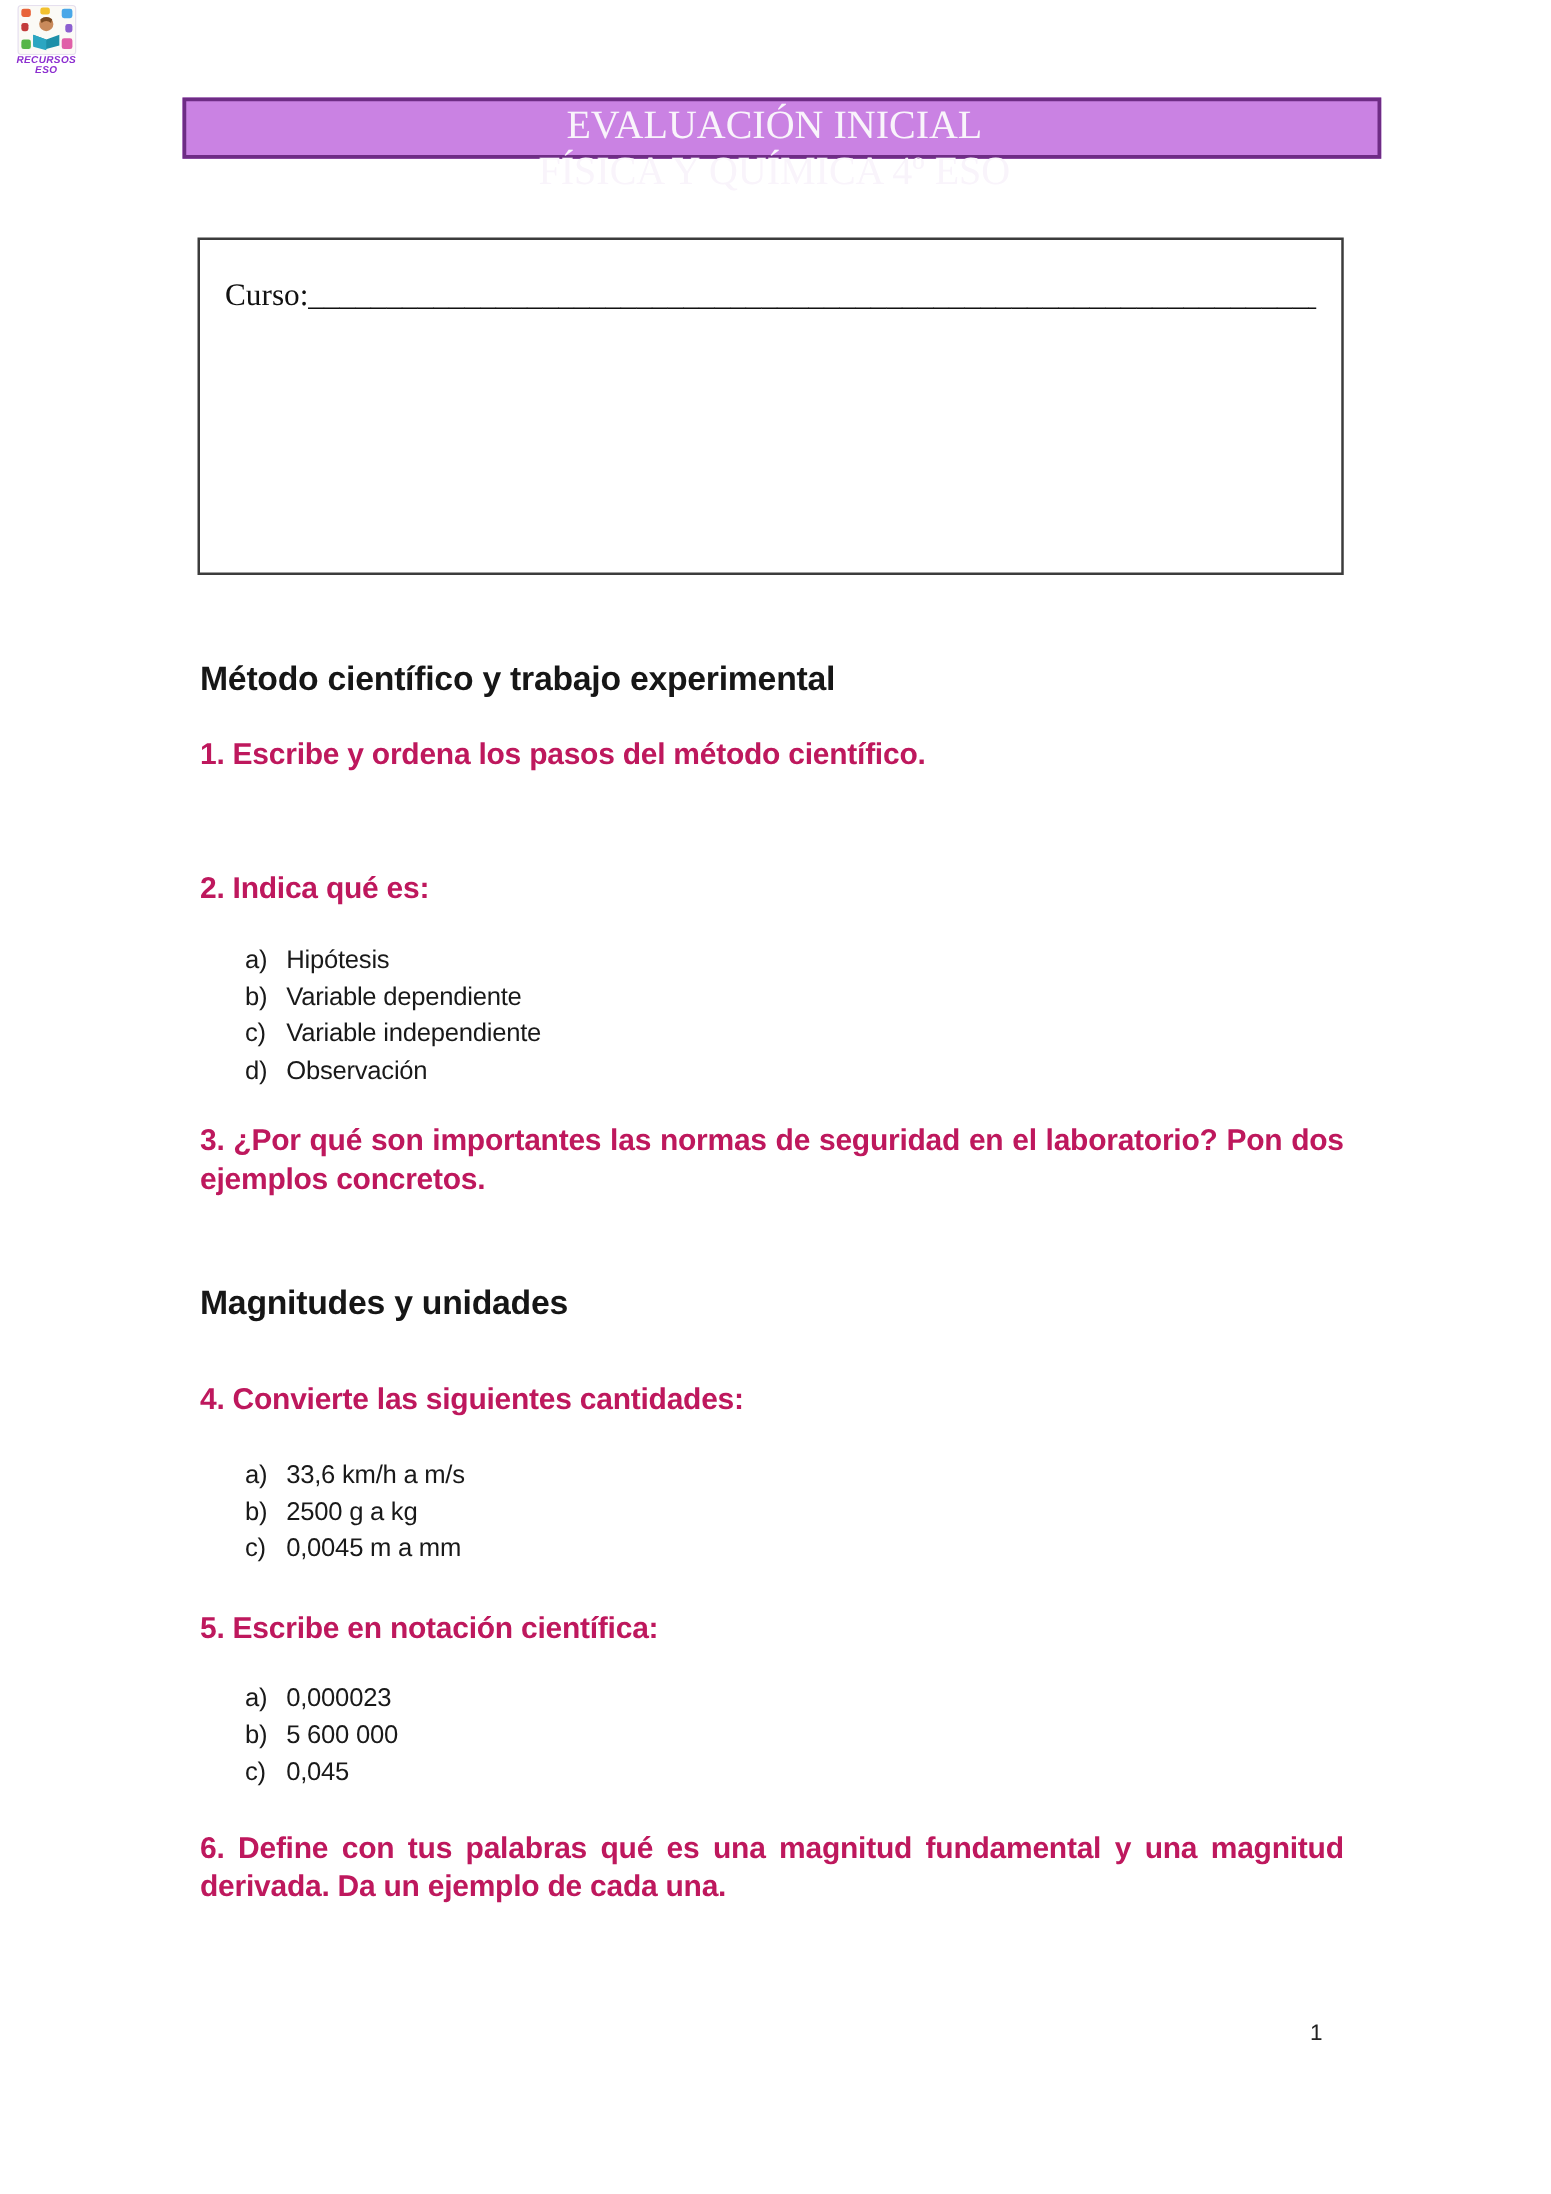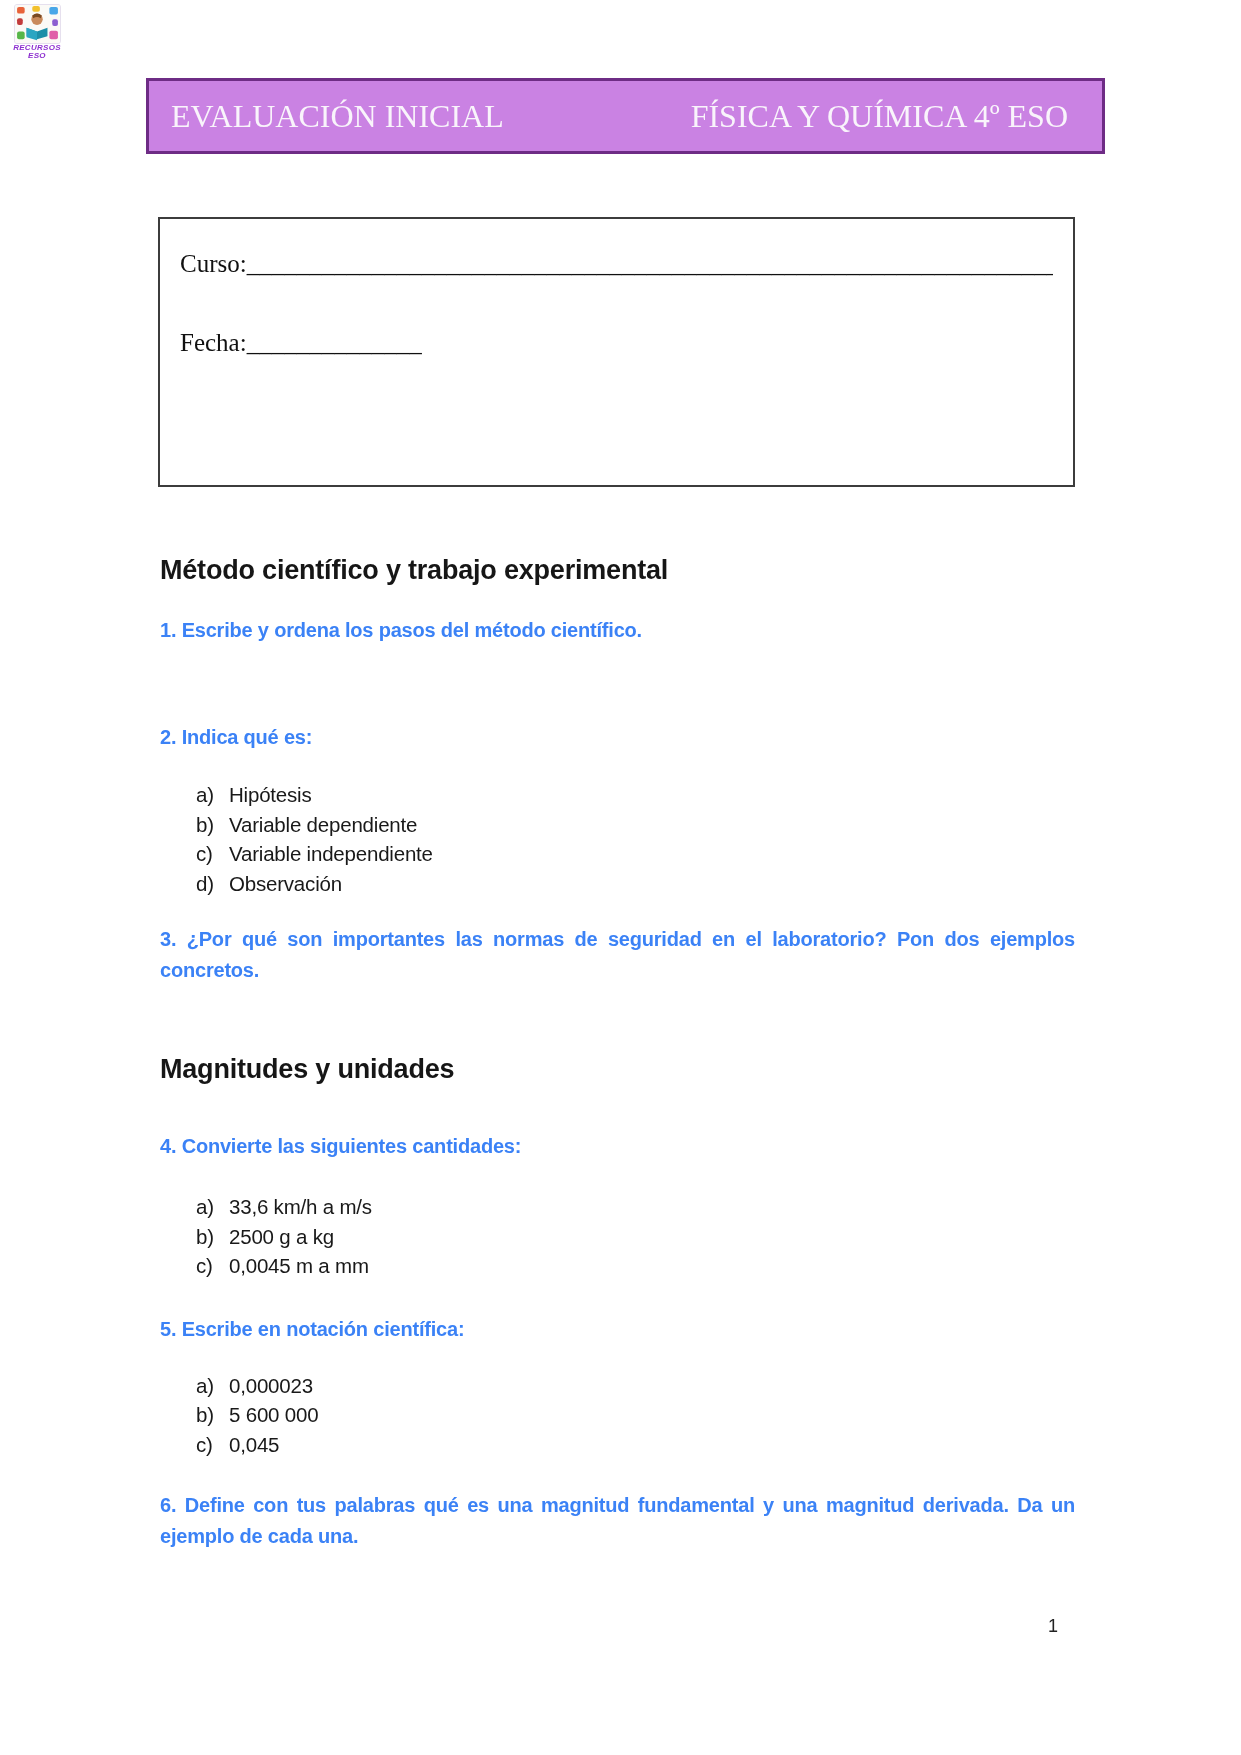--- a/index.html
+++ b/index.html
@@ -15,28 +15,29 @@
   
   .logo { position: absolute; top: 4px; left: 8px; width: 58px; text-align: center; }
   .logo-art { width: 47px; height: 40px; margin: 0 auto; display: block;
               border: 1px solid #e6e0ee; border-radius: 3px; background: #fdfdfd; }
   .logo-text { font-size: 8px; font-weight: bold; color: #8d2fd0; line-height: 8px;
                letter-spacing: 0.3px; font-style: italic; text-align: center; }
 
   
   .banner {
     margin: 78px 0 0 146px;
-    width: 959px; height: 76px;
+    width: 959px; height: 49px;
     background: #ca82e3;
     border: 3px solid #6e2c85;
     display: flex; align-items: center; justify-content: space-between;
     padding: 0 34px 0 22px;
     font-family: "Liberation Serif", serif;
     font-size: 32px; color: #f9f4fb;
     white-space: nowrap;
+    flex-direction: column;
   }
 
   
   .student-box {
     margin: 63px 0 0 158px;
     width: 917px; height: 270px;
     border: 2px solid #3c3c3c;
     padding: 30px 20px 0 20px;
     font-family: "Liberation Serif", serif;
     font-size: 25px; color: #111;
@@ -47,22 +48,22 @@
 
   
   .section-title {
     margin: 66px 0 0 160px;
     width: 915px;
     font-size: 27px; font-weight: bold; letter-spacing: -0.2px;
     line-height: 34px; color: #161616;
   }
   .question {
     margin-left: 160px; width: 915px;
-    font-size: 20px; font-weight: bold; letter-spacing: -0.2px;
-    line-height: 31px; text-align: justify; color: #3b82f6;
+    font-size: 24px; font-weight: bold; letter-spacing: -0.2px;
+    line-height: 31px; text-align: justify; color: #be185d;
   }
   .q1 { margin-top: 28px; }
   .q2 { margin-top: 76px; }
   .q3 { margin-top: 26px; }
   .q4 { margin-top: 45px; }
   .q5 { margin-top: 33px; }
   .q6 { margin-top: 31px; }
   .item-list { margin-top: 27px; }
   .item-list-2 { margin-top: 30px; }
   .item-list-3 { margin-top: 26px; }
@@ -102,23 +103,20 @@
 </div>
 
 <div class="banner" style="background: rgb(202, 130, 227); border-color: rgb(110, 44, 133);">
   <span>EVALUACIÓN INICIAL</span>
   <span>FÍSICA Y QUÍMICA 4º ESO</span>
 </div>
 
 <div class="student-box">
   <div class="student-row">
     <span>Curso:</span><span>_________________________________________________________________</span>
-  </div>
-  <div class="student-row">
-    <span>Fecha:</span><span>______________</span>
   </div>
 </div>
 
 <h2 class="section-title">Método científico y trabajo experimental</h2>
 
 <p class="question q1">1. Escribe y ordena los pasos del método científico.</p>
 
 <p class="question q2">2. Indica qué es:</p>
 
 <div class="item-list">

